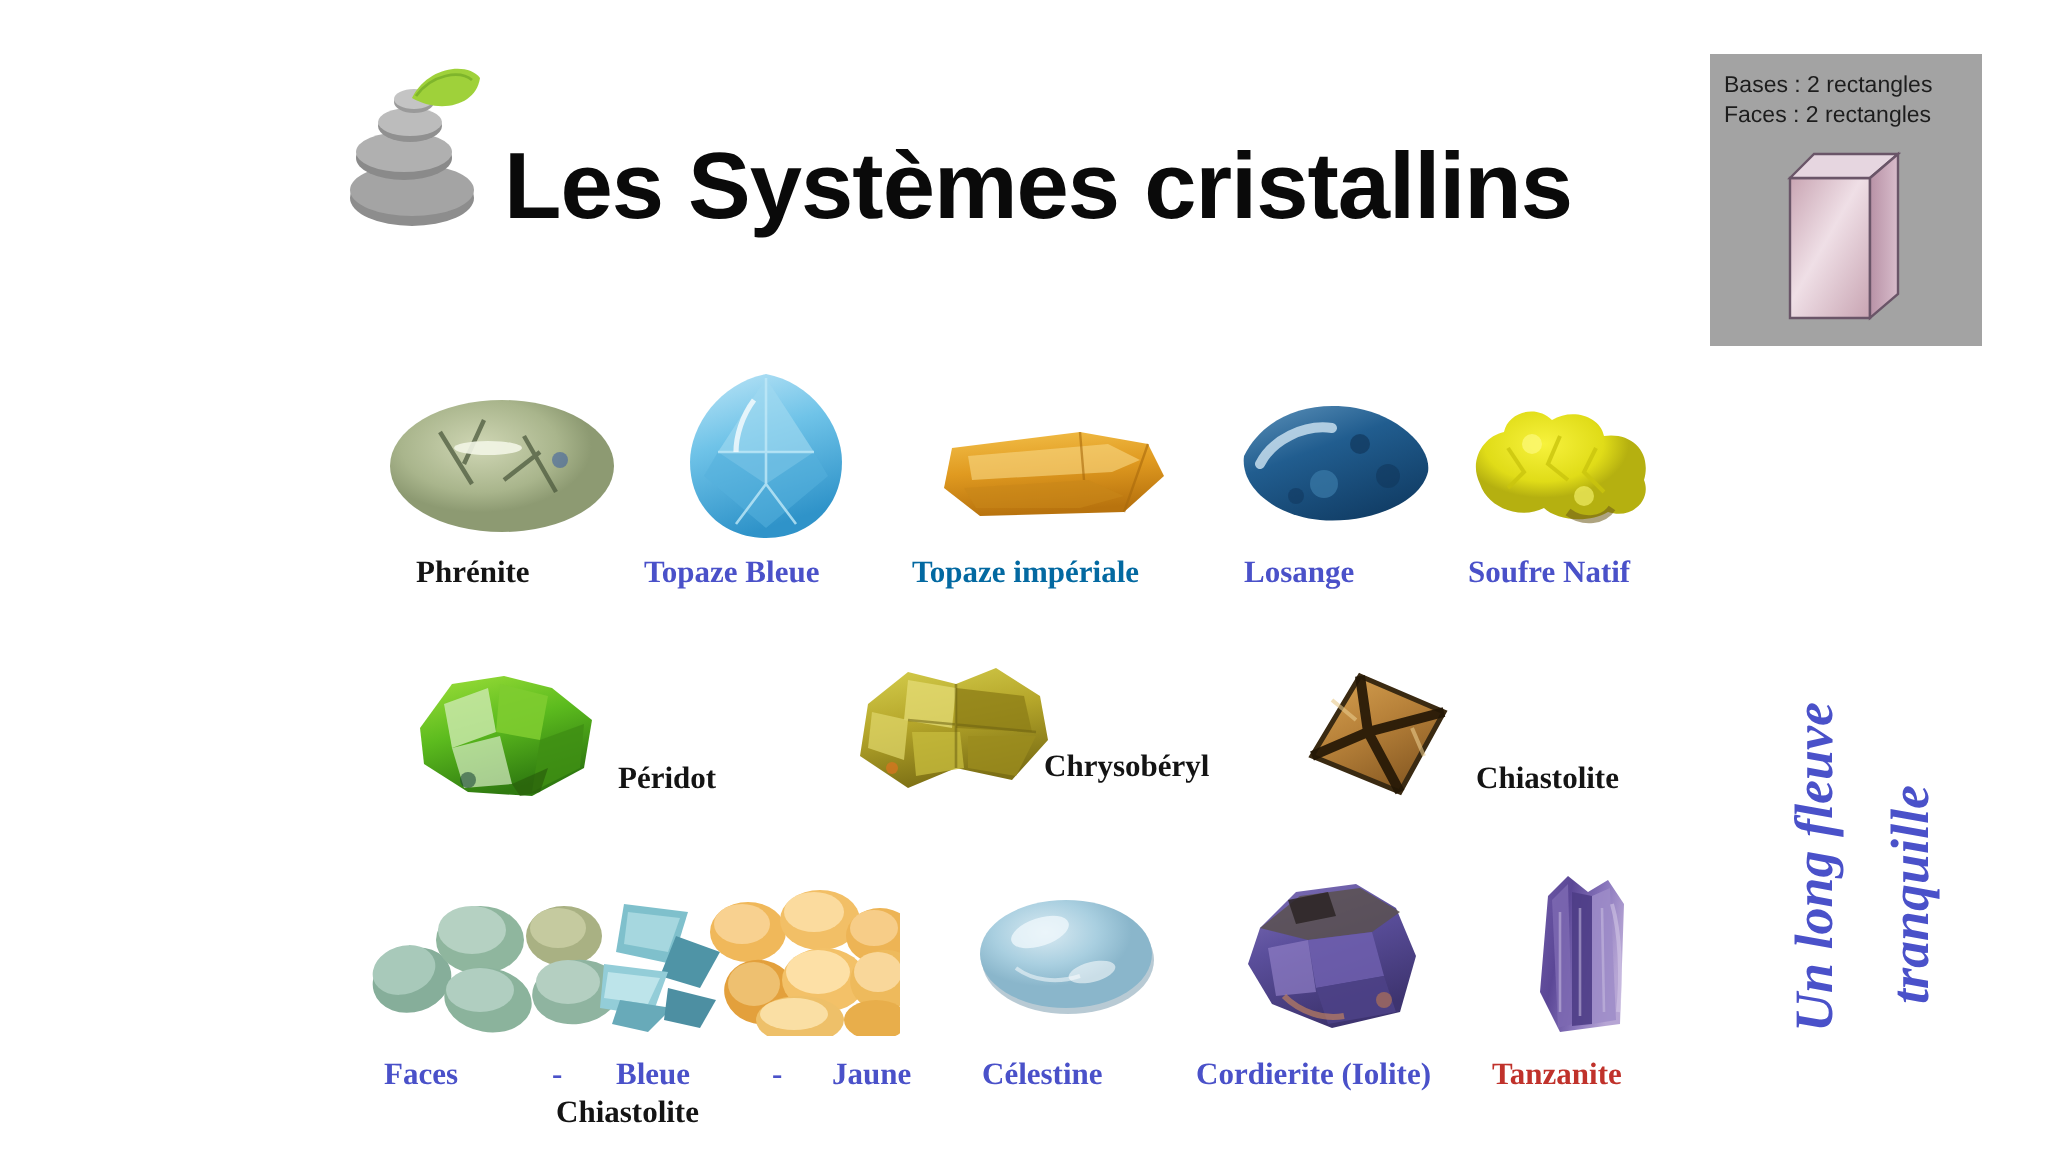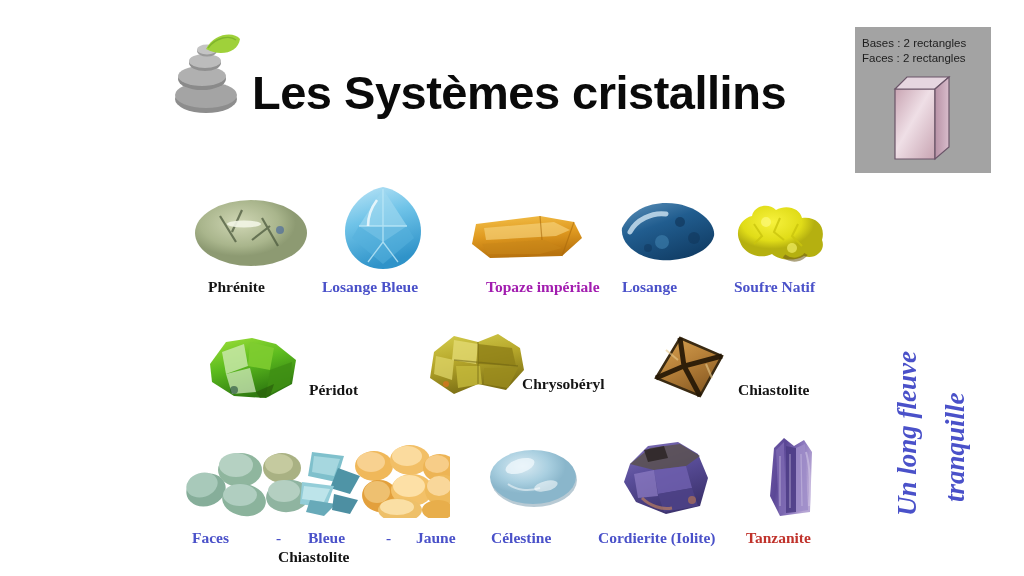--- a/index.html
+++ b/index.html
@@ -53,21 +53,21 @@
   
   .gem { position: absolute; }
   .gem .pic { position: absolute; left: 0; top: 0; }
   .label {
     position: absolute; white-space: nowrap;
     font-family: "Liberation Serif", "DejaVu Serif", serif;
     font-weight: bold; font-size: 15.5px;
   }
   .c-black  { color: #141414; }
   .c-blue   { color: #4a51c9; }
-  .c-green  { color: #a21caf; margin-left: 30px; }
+  .c-green  { color: #0369a1; }
   .c-red    { color: #c0322b; }
 </style>
 </head>
 <body>
 
 <div id="stage">
 
   <div class="logo-stones">
     <svg width="82" height="88" viewBox="0 0 82 88">
       <ellipse cx="38" cy="72" rx="31" ry="14" fill="#8d8d8d"></ellipse>
@@ -139,21 +139,21 @@
             <stop offset="100%" stop-color="#2f93c9"></stop>
       </linearGradient>
         </defs>
       <path d="M39 1 C61 5 77 26 77 45 C77 68 60 83 39 83 C18 83 1 68 1 45 C1 26 17 5 39 1 Z" fill="url(#tpz)"></path>
       <path d="M39 3 L15 40 L39 56 L63 40 Z" fill="#9fd9f0" opacity=".65"></path>
       <path d="M15 40 L8 52 L39 78 L70 52 L63 40" fill="#55b0dd" opacity=".55"></path>
       <path d="M39 56 L24 76 M39 56 L54 76 M39 3 L39 56 M15 40 L63 40" stroke="#bfe8f8" stroke-width="1.3" opacity=".8" fill="none"></path>
       <path d="M33 14 C27 22 24 32 24 40" stroke="#ffffff" stroke-width="2.6" opacity=".75" fill="none"></path>
     </svg>
   </div>
-  <div class="label c-blue" style="left:322px; top:278px">Losange Bleue</div>
+  <div class="label c-blue" style="left:322px; top:278px">Topaze Bleue</div>
 
   <div class="gem" style="left:470px; top:210px">
     <svg class="pic" width="114" height="50" viewBox="0 0 114 50">
       <defs>
           <linearGradient id="imp" x1="0" y1="0" x2="0.2" y2="1">
         <stop offset="0%" stop-color="#f3c04a"></stop>
             <stop offset="50%" stop-color="#e09a20"></stop>
             <stop offset="100%" stop-color="#b8730e"></stop>
       </linearGradient>
         </defs>

